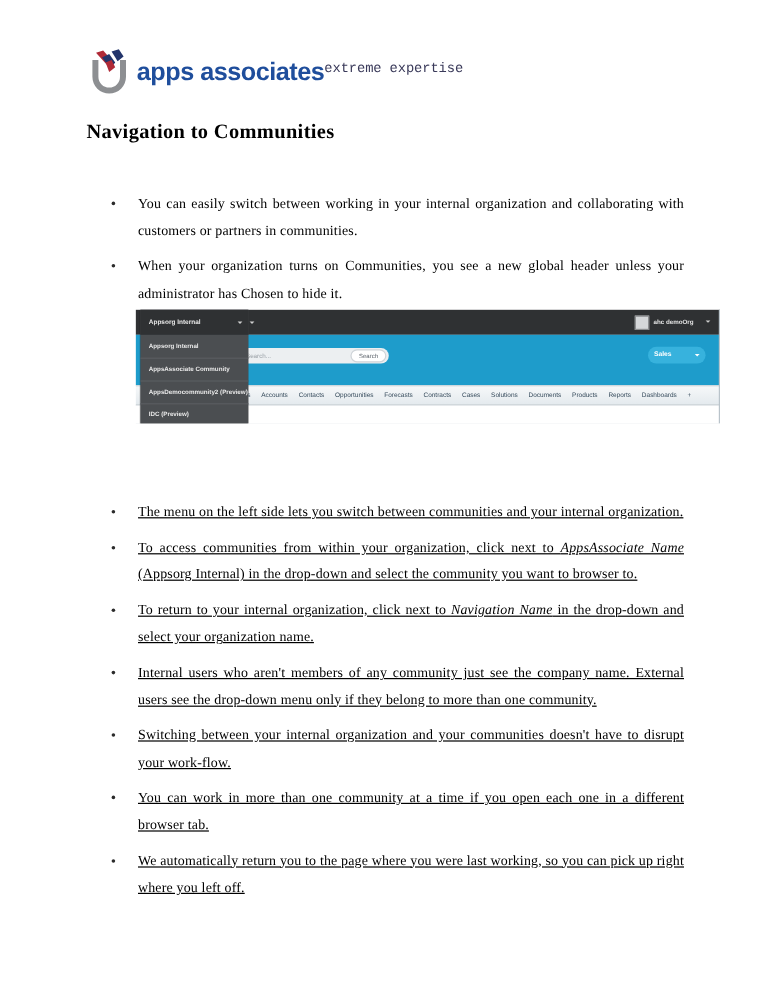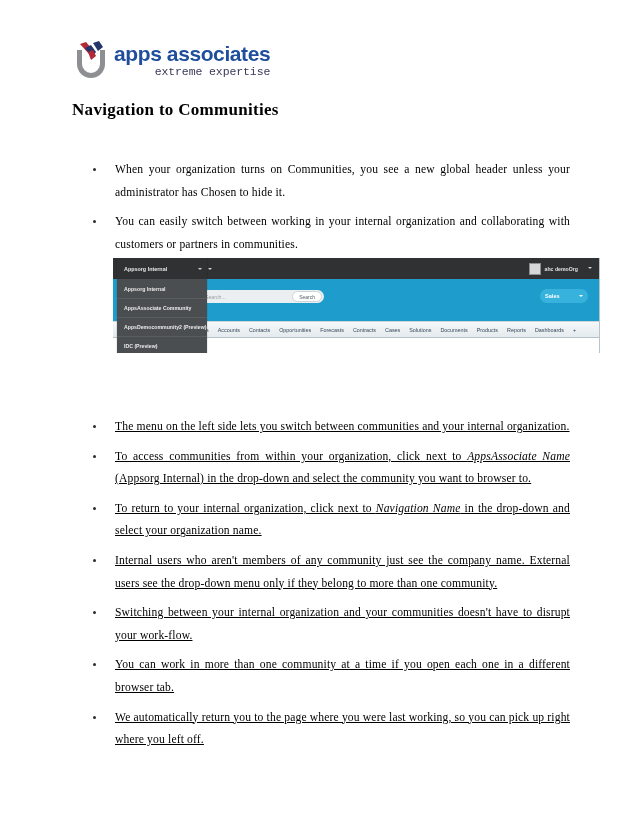--- a/index.html
+++ b/index.html
@@ -34,21 +34,21 @@
   }
   .logo-mark {
     width: 38px;
     height: 44px;
     flex: 0 0 38px;
     position: relative;
   }
   .logo-text {
     margin-left: 4px;
     display: flex;
-    flex-direction: column;
+    flex-direction: row;
     justify-content: center;
     line-height: 1;
   }
   .logo-title {
     font-family: "Liberation Sans", sans-serif;
     font-weight: bold;
     font-size: 21px;
     color: #1f4e9c;
     letter-spacing: -0.4px;
     white-space: nowrap;
@@ -339,22 +339,22 @@
     </div>
     <div class="logo-text">
       <div class="logo-title">apps associates</div>
       <div class="logo-sub">extreme expertise</div>
     </div>
   </div>
 
   <div class="doc-heading">Navigation to Communities</div>
 
   <div class="bullets top">
+    <div class="bullet">You can easily switch between working in your internal organization and collaborating with customers or partners in communities.</div>
     <div class="bullet">When your organization turns on Communities, you see a new global header unless your administrator has Chosen to hide it.</div>
-    <div class="bullet">You can easily switch between working in your internal organization and collaborating with customers or partners in communities.</div>
   </div>
 
   <div class="shot">
 
     <div class="shot-topbar">
       <div class="shot-org">
         <span class="shot-org-label">Appsorg Internal</span>
         <span class="caret"></span>
       </div>
       <div class="shot-user">

